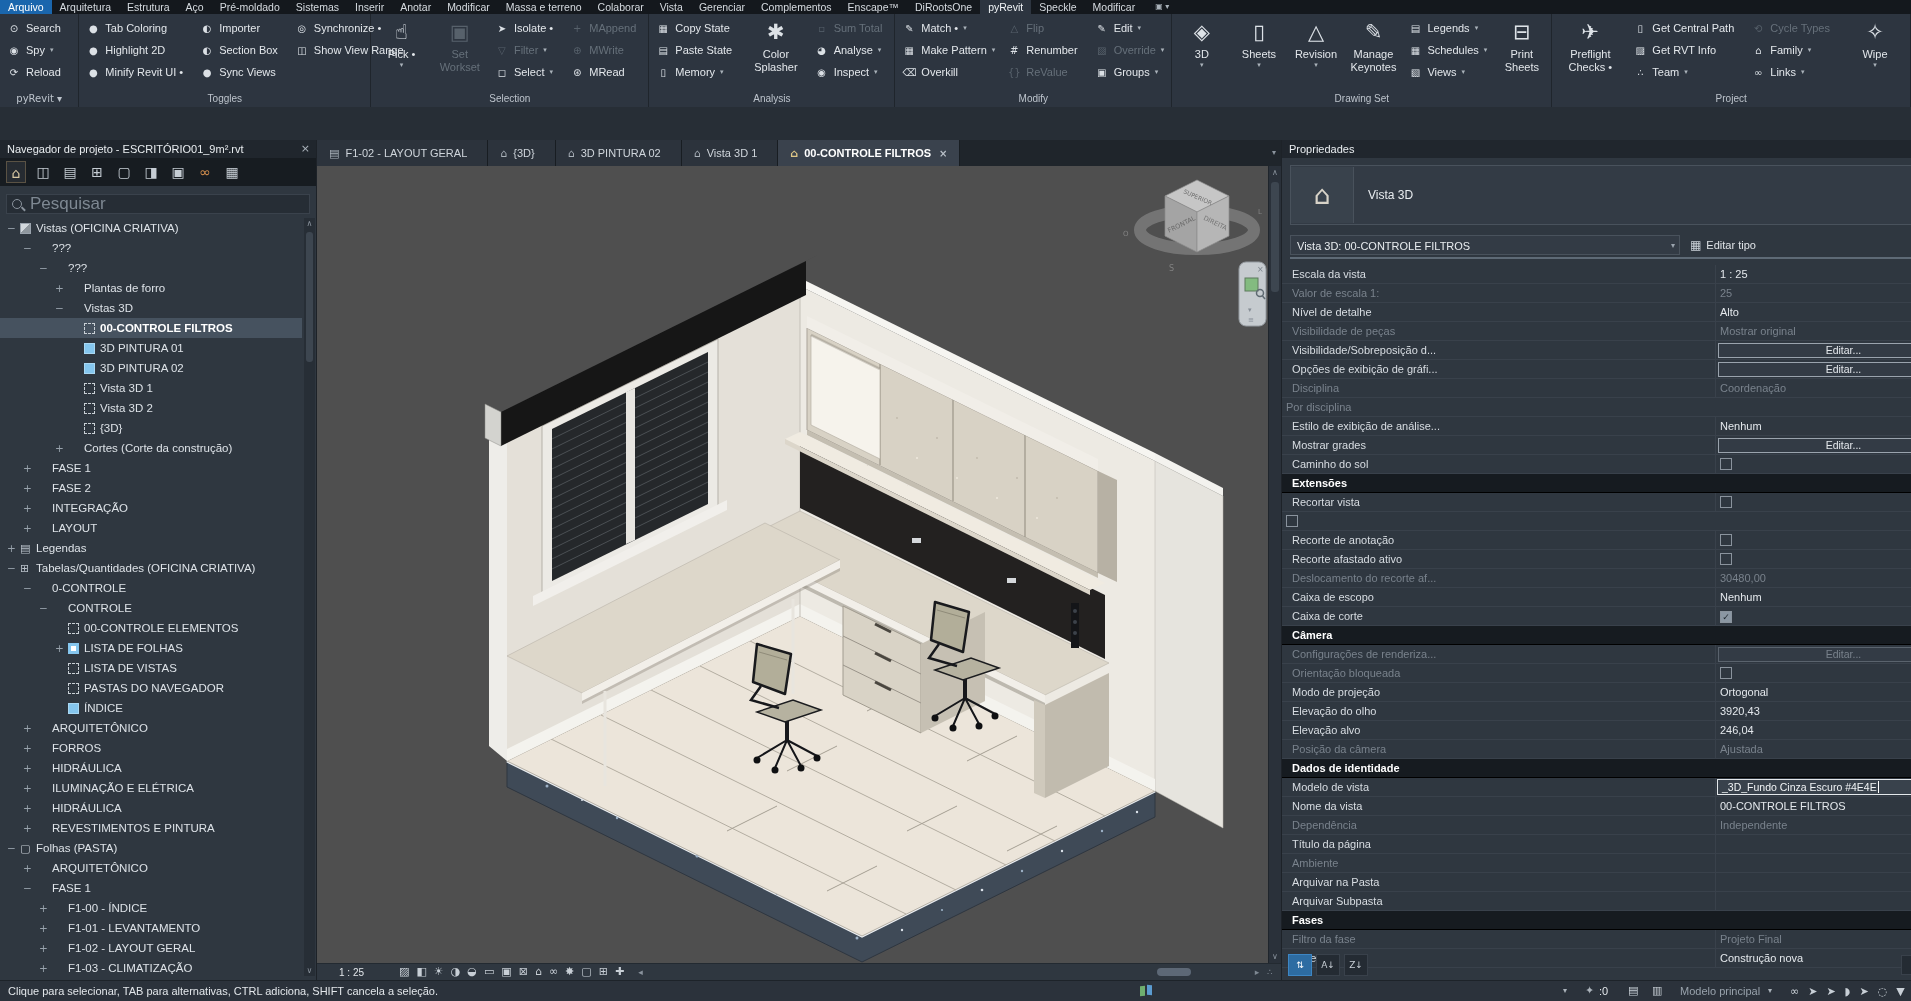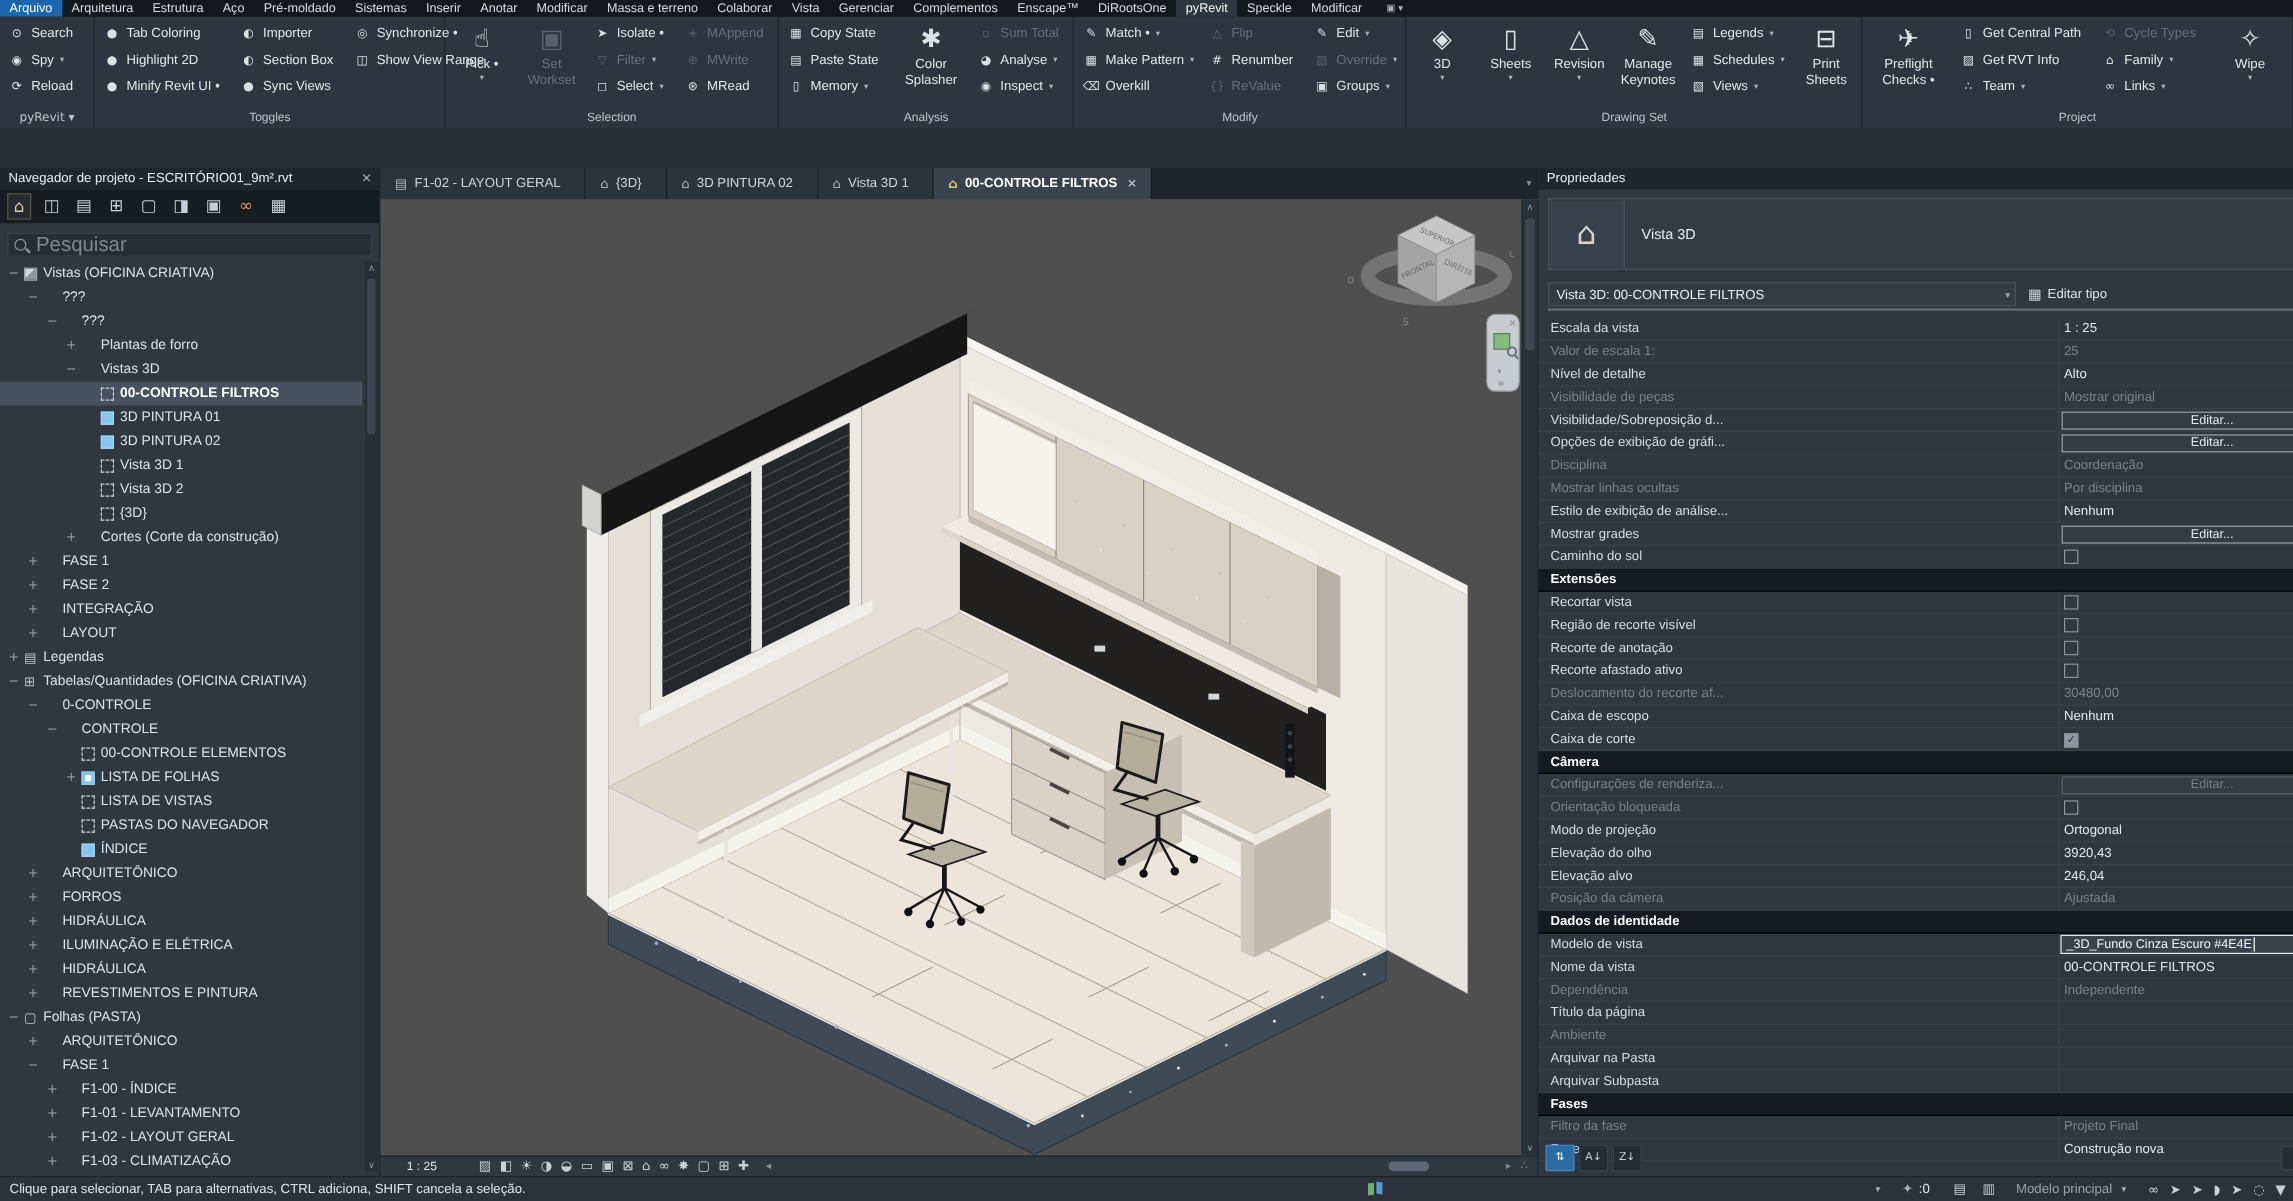--- a/index.html
+++ b/index.html
@@ -963,21 +963,20 @@
       </div>
       <div class="prow btn">
         <span class="plabel">Opções de exibição de gráfi...</span>
         <span class="pval">Editar...</span>
       </div>
       <div class="prow dis">
         <span class="plabel">Disciplina</span>
         <span class="pval">Coordenação</span>
       </div>
       <div class="prow dis">
-        <span class="plabel">Mostrar linhas ocultas</span>
         <span class="pval">Por disciplina</span>
       </div>
       <div class="prow">
         <span class="plabel">Estilo de exibição de análise...</span>
         <span class="pval">Nenhum</span>
       </div>
       <div class="prow btn">
         <span class="plabel">Mostrar grades</span>
         <span class="pval">Editar...</span>
       </div>
@@ -986,21 +985,20 @@
         <span class="pval"></span>
       </div>
       <div class="prow section">
         <span class="plabel">Extensões</span>
       </div>
       <div class="prow chk">
         <span class="plabel">Recortar vista</span>
         <span class="pval"></span>
       </div>
       <div class="prow chk">
-        <span class="plabel">Região de recorte visível</span>
         <span class="pval"></span>
       </div>
       <div class="prow chk">
         <span class="plabel">Recorte de anotação</span>
         <span class="pval"></span>
       </div>
       <div class="prow chk">
         <span class="plabel">Recorte afastado ativo</span>
         <span class="pval"></span>
       </div>

